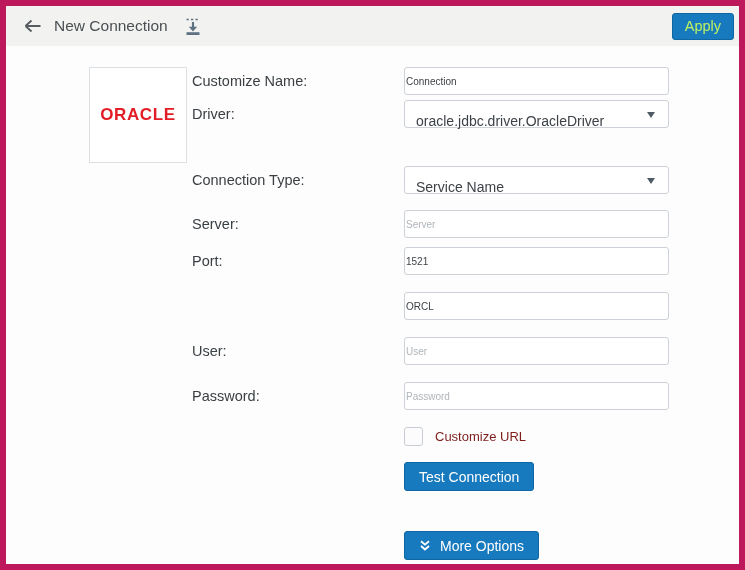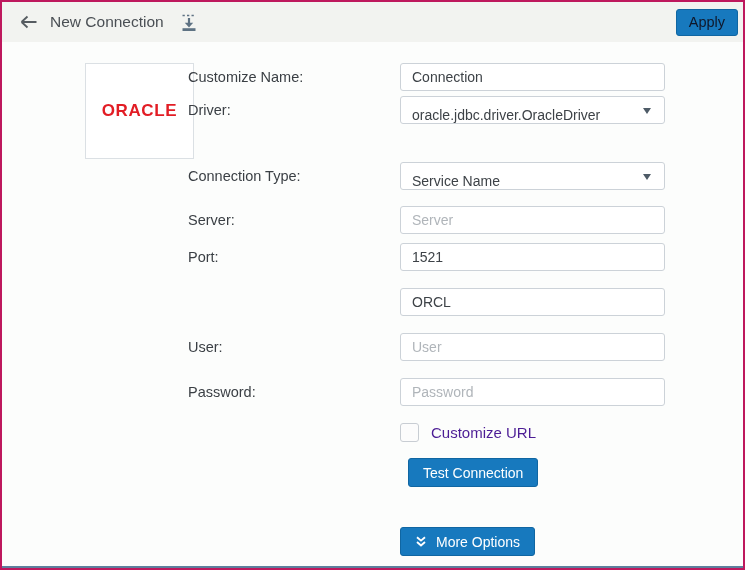--- a/index.html
+++ b/index.html
@@ -1,21 +1,21 @@
 <!DOCTYPE html>
 <html><head>
 <meta charset="utf-8">
 <style>
   * { margin:0; padding:0; box-sizing:border-box; }
   html,body { width:745px; height:570px; }
   body { font-family:"Liberation Sans", sans-serif; background:#ffffff; }
 
   .window {
     position:relative; width:745px; height:570px;
-    border:2px solid #be185d; background:#fcfdfc; overflow:hidden;
+    border:6px solid #be185d; background:#fcfdfc; overflow:hidden;
   }
 
   
   .header {
     height:40px; background:#f2f3f0;
     display:flex; align-items:center;
     padding:0 5px 0 14px;
   }
   .back-btn {
     width:26px; height:26px; display:flex; align-items:center; justify-content:center;
@@ -24,77 +24,77 @@
   .title {
     margin-left:8px; font-size:15.5px; color:#4a4f54; white-space:nowrap;
   }
   .import-btn {
     margin-left:13px; width:24px; height:24px;
     display:flex; align-items:center; justify-content:center; cursor:pointer;
   }
   .apply-btn {
     margin-left:auto;
     background:#1779be; border:1px solid #1066a2; border-radius:3px;
-    color:#0f172a; font-size:14.5px; font-family:inherit;
+    color:#bef264; font-size:14.5px; font-family:inherit;
     padding:0 12px; height:27px; line-height:25px; cursor:pointer;
   }
 
   
   .content { position:relative; width:100%; height:526px; }
 
   .logo-box {
-    position:absolute; left:83px; top:21px; width:109px; height:96px;
+    position:absolute; left:83px; top:21px; width:98px; height:96px;
     background:#ffffff; border:1px solid #dbe0e4;
     display:flex; align-items:center; justify-content:center;
   }
   .logo-text {
     color:#e21d25; font-size:17px; font-weight:bold; letter-spacing:0.6px;
     font-family:"Liberation Sans", sans-serif;
   }
 
   .row { position:absolute; left:0; width:100%; height:28px; }
   .row .lbl {
     position:absolute; left:186px; top:0; height:28px; line-height:28px;
     font-size:14.5px; color:#3a3f44; white-space:nowrap;
   }
   .field, .selectbox {
     position:absolute; left:398px; top:0; width:265px; height:28px;
     border:1px solid #ccd2d8; border-radius:3px; background:#ffffff;
   }
   input.field {
-    padding:0 11px; font-size:14px; color:#3d4247; font-family:inherit; outline:none;
+    padding:0 1px; font-size:10px; color:#3d4247; font-family:inherit; outline:none;
   }
   input.field::placeholder { color:#b0b5ba; opacity:1; }
   .selectbox {
-    display:flex; align-items:flex-end; padding:0 30px 0 11px; cursor:pointer;
+    display:flex; align-items:flex-start; padding:12px 30px 0 11px; cursor:pointer;
   }
   .selectbox .sel-text {
     font-size:14px; color:#3d4247; white-space:nowrap; overflow:hidden;
   }
   .caret {
     position:absolute; right:13px; top:11px; width:0; height:0;
     border-left:4.5px solid transparent; border-right:4.5px solid transparent;
     border-top:6px solid #4e5b67;
   }
 
   .check-row { position:absolute; left:398px; top:380px; height:20px; display:flex; align-items:center; }
   .checkbox {
     width:19px; height:19px; border:1px solid #c8cdd3; border-radius:3px;
     background:#fcfcfc; cursor:pointer; flex:0 0 auto;
   }
-  .check-label { margin-left:12px; font-size:15px; color:#4c1d95; white-space:nowrap; }
+  .check-label { margin-left:12px; font-size:13px; color:#7f1d1d; white-space:nowrap; }
 
   .action-btn {
     position:absolute; left:398px;
     background:#1779be; border:1px solid #1066a2; border-radius:3px;
     color:#ffffff; font-size:14px; font-family:inherit;
     height:29px; padding:0 14px; cursor:pointer;
     display:flex; align-items:center;
   }
-  .test-btn { top:416px;margin-left:8px; }
+  .test-btn { top:416px; }
   .more-btn { top:485px; }
   .more-btn .chev { margin-right:9px; display:flex; align-items:center; }
 
   .bottom-line {
     position:absolute; left:0; bottom:0; width:100%; height:2px; background:#5d7f9d;
   }
 </style>
 </head>
 <body>
 

